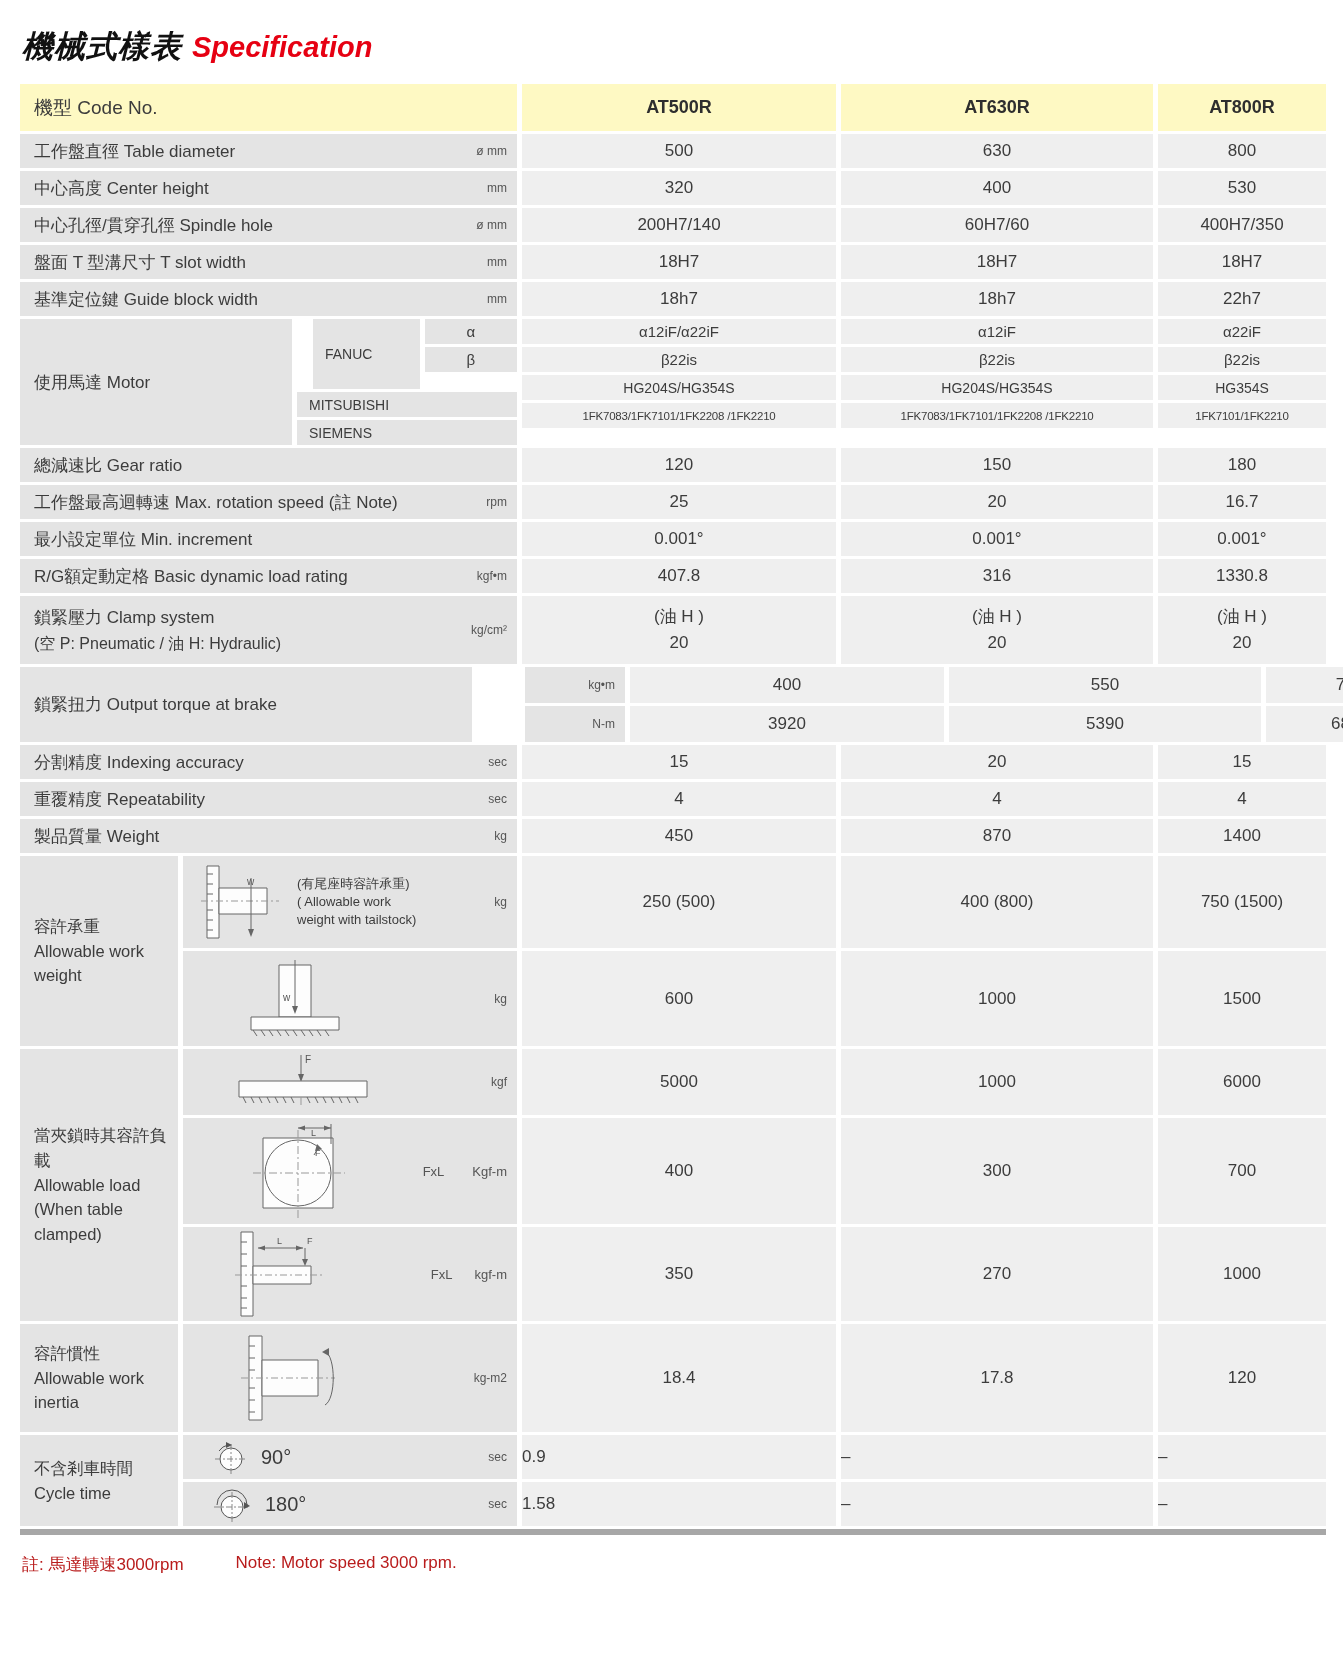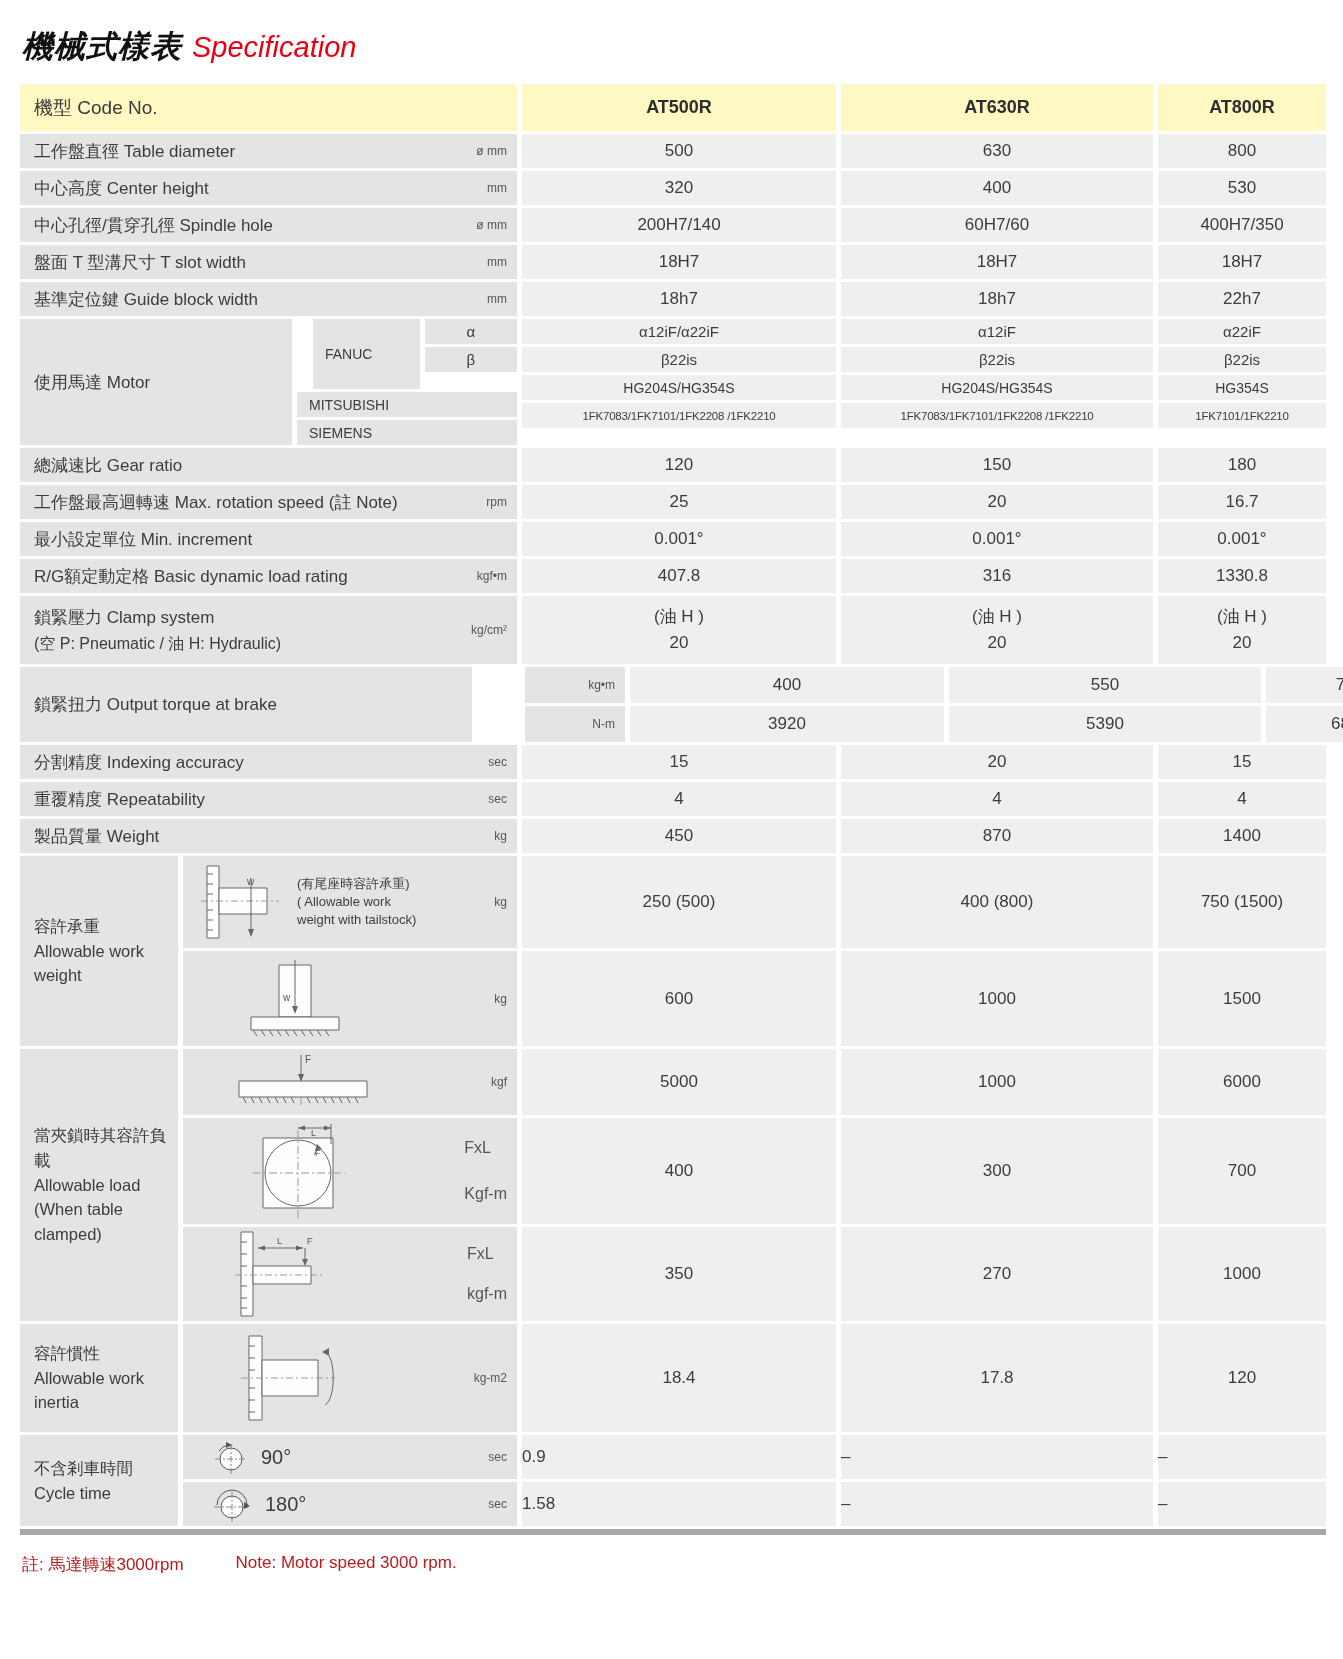--- a/index.html
+++ b/index.html
@@ -1,20 +1,20 @@
 <!DOCTYPE html>
 <html><head>
 <meta charset="utf-8">
 <style>
   html,body{margin:0;padding:0;background:#fff;}
   body{width:1343px;height:1659px;font-family:"Liberation Sans","DejaVu Sans",sans-serif;color:#3c3c3c;overflow:hidden;}
   .page{position:relative;width:1343px;height:1659px;}
   .title{margin:26px 0 16px 22px;white-space:nowrap;}
   .title .zh{font-size:31px;font-weight:bold;font-style:italic;letter-spacing:1px;color:#111;}
-  .title .en{font-size:29px;font-weight:normal;font-style:italic;color:#e60012;margin-left:10px;text-align:right;}
+  .title .en{font-size:29px;font-weight:bold;font-style:italic;color:#e60012;margin-left:10px;text-align:right;}
 
   .tbl{margin-left:20px;width:1306px;}
   .r{display:flex;gap:5px;margin-bottom:3px;}
   .col{display:flex;flex-direction:column;gap:3px;}
 
   
   .lc{background:#e4e4e4;display:flex;align-items:center;justify-content:space-between;
       padding:0 10px 0 14px;box-sizing:border-box;font-size:17px;}
   .vc{background:#efefef;display:flex;align-items:center;justify-content:center;font-size:17px;}
   .hd{background:#fef9c3;}
@@ -61,21 +61,21 @@
 
   
   .sec-label{width:158px;flex:none;background:#e4e4e4;display:flex;flex-direction:column;
       justify-content:center;padding:0 6px 0 14px;box-sizing:border-box;font-size:16.5px;line-height:1.5;}
   .sec-body{width:334px;flex:none;}
   .bc{background:#e4e4e4;display:flex;align-items:center;padding:0 10px 0 16px;box-sizing:border-box;}
   .bc .unit{margin-left:auto;}
   .note3{font-size:13px;line-height:1.4;margin-left:6px;}
   .two-line{line-height:1.55;text-align:center;}
   .angle{font-size:20px;margin-left:10px;color:#3c3c3c;}
-  .unit-stack{margin-left:auto;display:flex;flex-direction:column;align-items:flex-start;gap:28px;font-size:16px;color:#555;}
+  .unit-stack{margin-left:auto;display:flex;flex-direction:row;align-items:flex-start;gap:28px;font-size:13px;color:#555;}
 
   .bottom-bar{margin-left:20px;width:1306px;height:6px;background:#a7a7a7;}
   .foot{margin:18px 0 0 22px;font-size:17px;display:flex;gap:52px;color:#b91c1c;}
   svg{display:block;}
   .dg line,.dg rect,.dg path,.dg circle,.dg ellipse{vector-effect:non-scaling-stroke;}
 </style>
 </head>
 <body>
 
 <div class="page">

